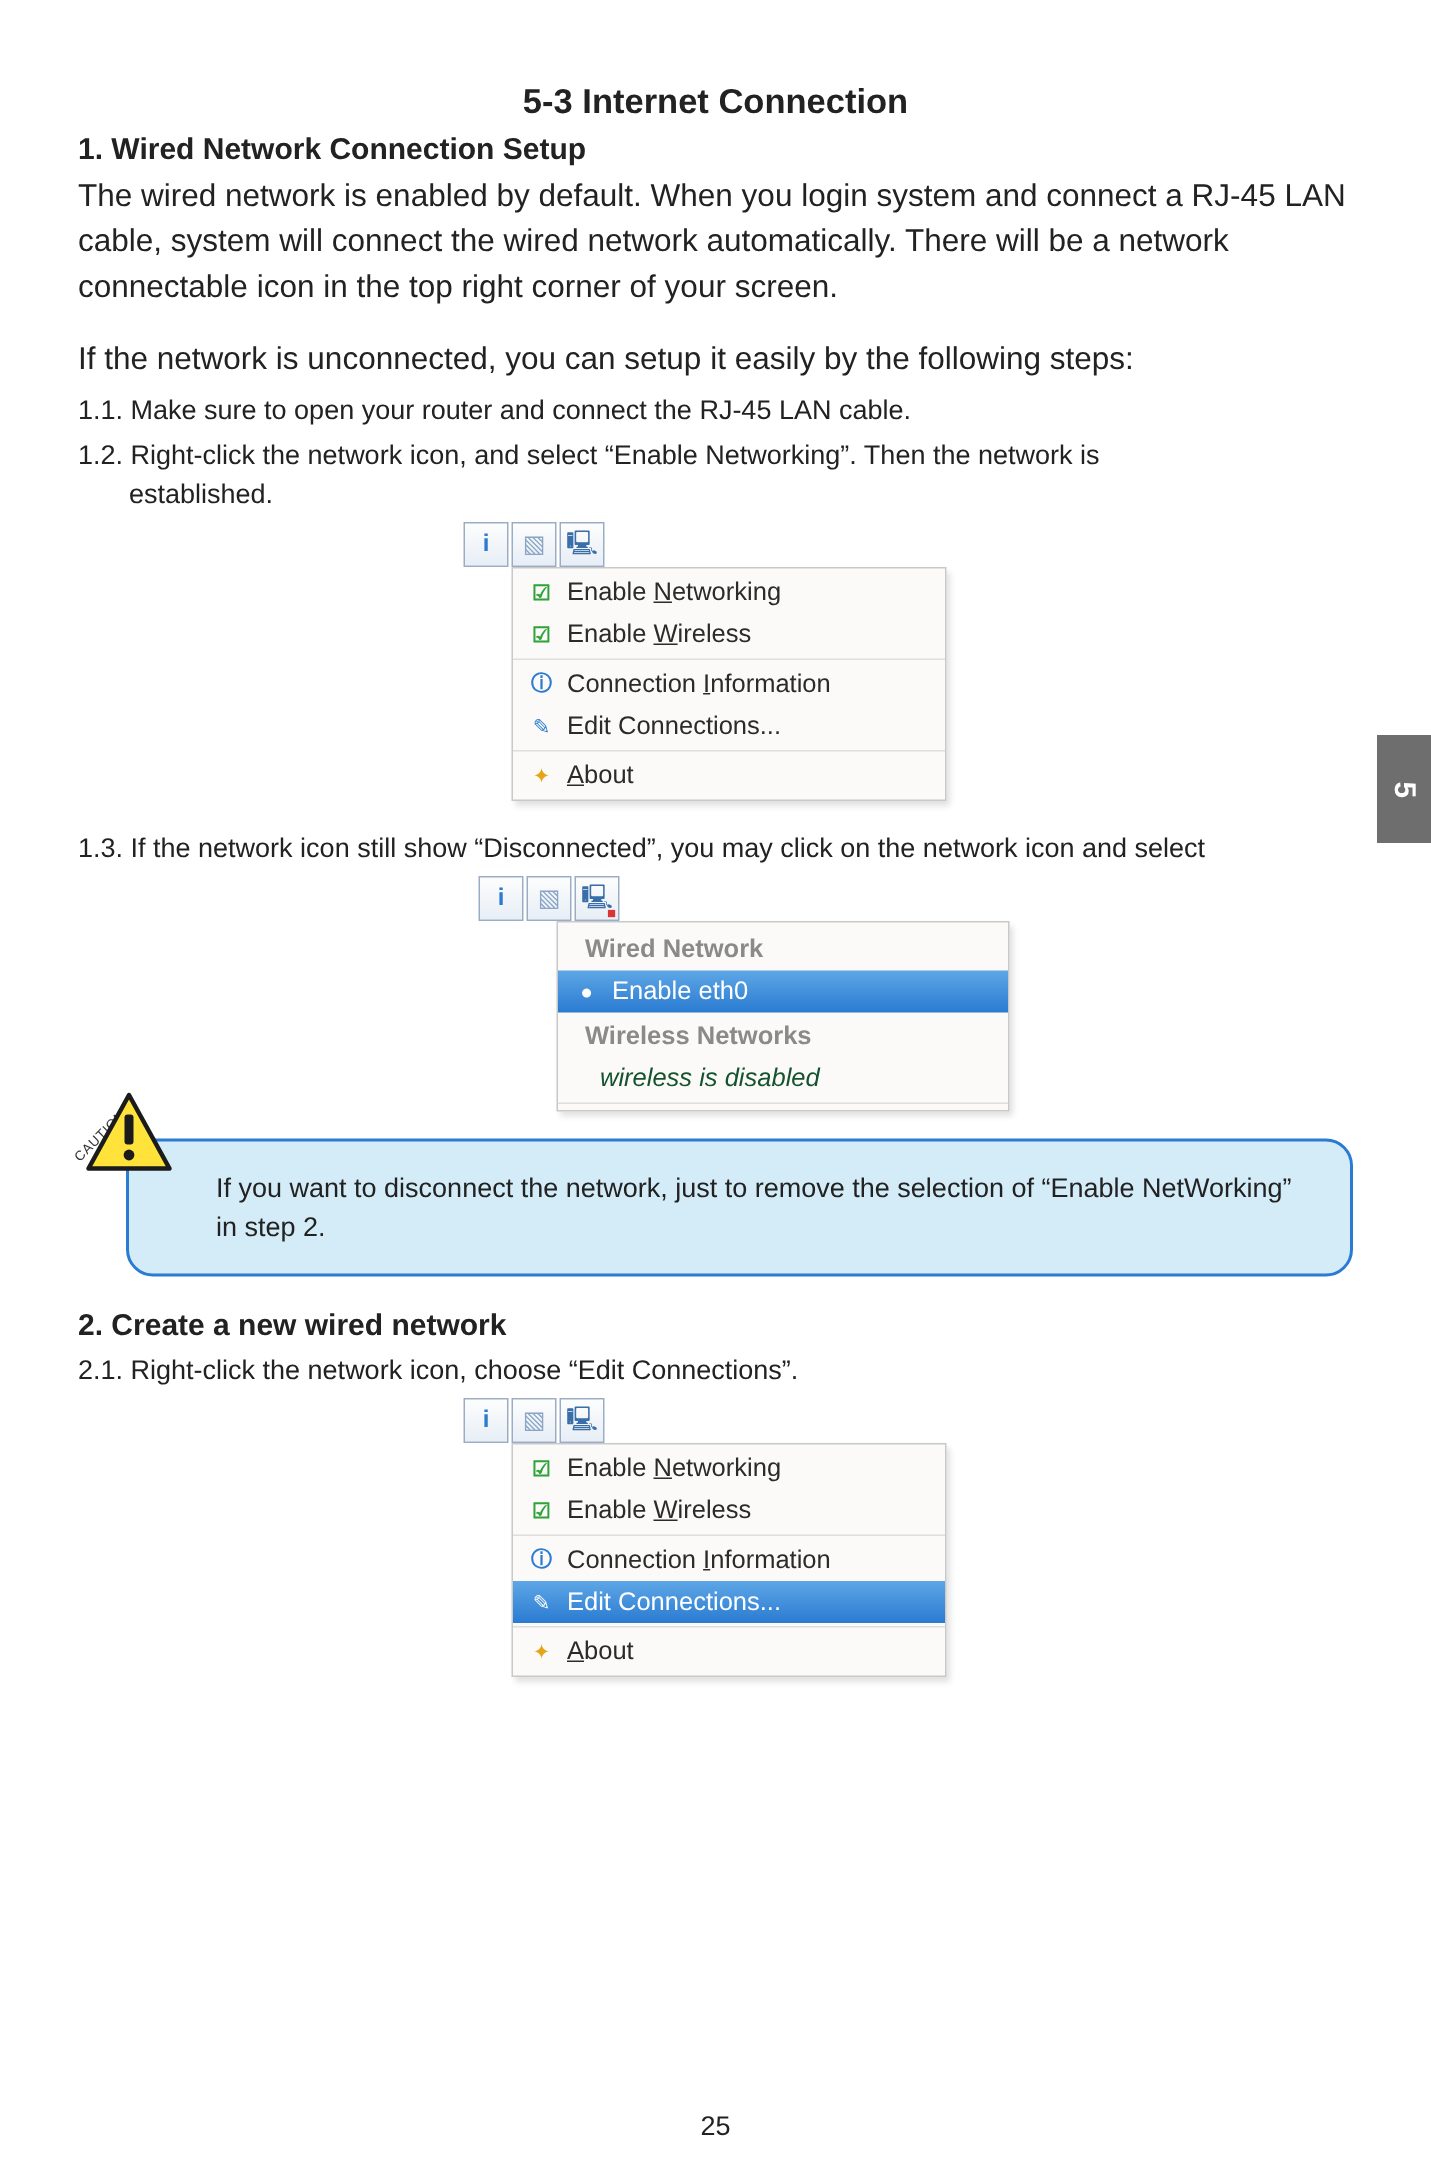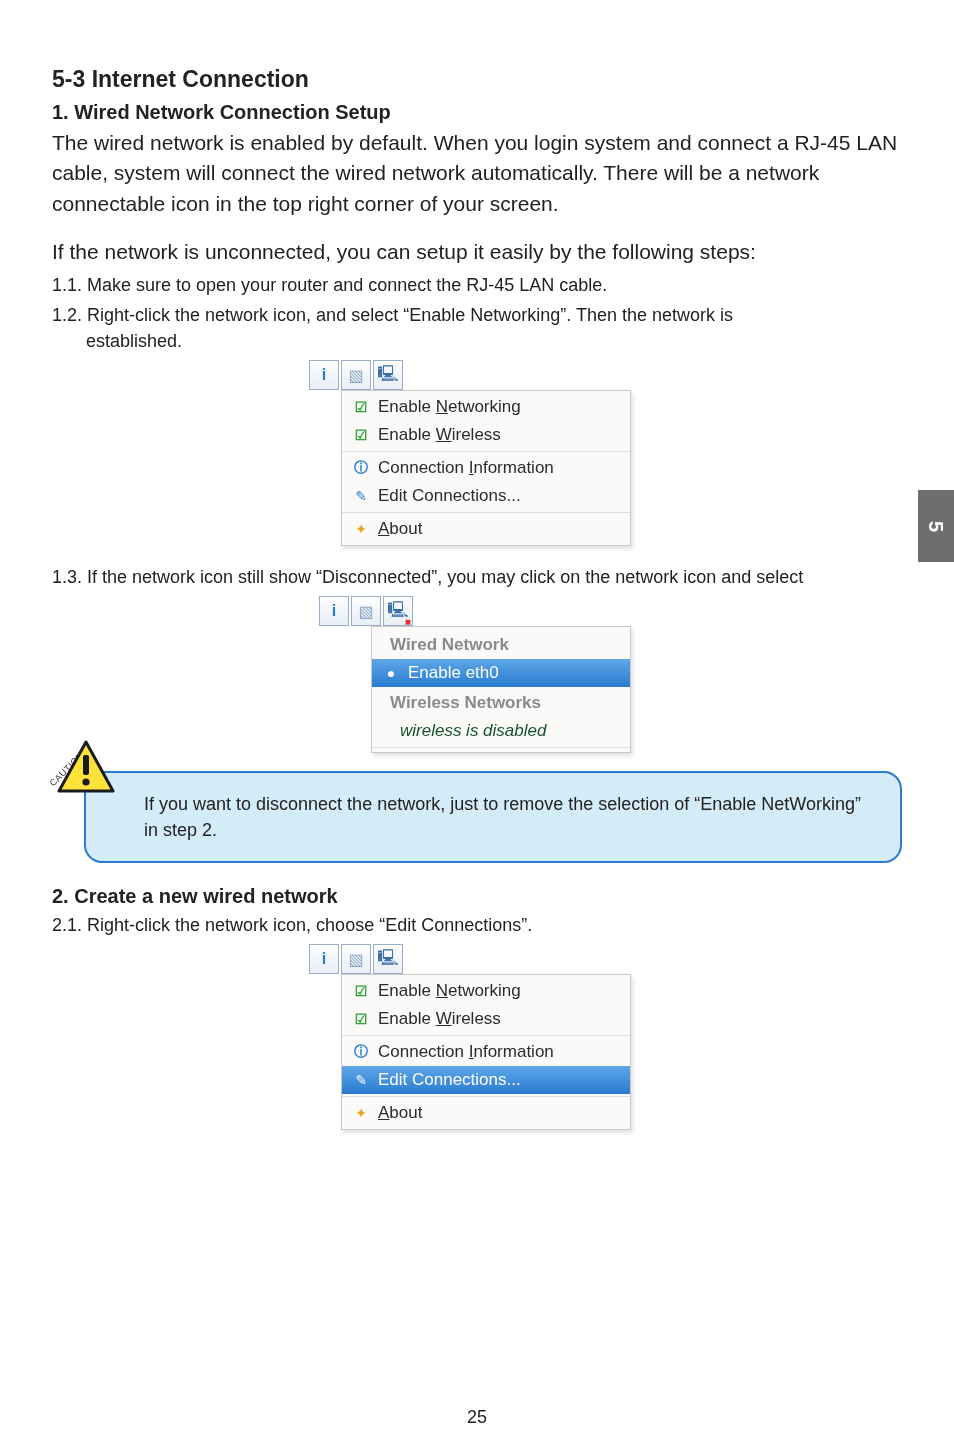--- a/index.html
+++ b/index.html
@@ -6,21 +6,21 @@
   body {
     font-family: Arial, Helvetica, sans-serif;
     margin: 0;
     background: #fff;
     color: #222;
     width: 954px;
     height: 1452px;
     position: relative;
     padding: 54px 52px 40px 52px;
   }
-  h1.sec { font-size: 23px; font-weight: bold; margin: 12px 0 8px 0; }
+  h1.sec { font-size: 23px; font-weight: bold; margin: 0 0 8px 0; text-align: center; }
   h2.sub { font-size: 20px; font-weight: bold; margin: 0 0 4px 0; }
   .body-text { font-size: 21px; line-height: 1.45; margin: 0 0 18px 0; }
   .num-item { font-size: 18px; line-height: 1.45; margin: 0 0 4px 0; }
   .num-item .cont { padding-left: 34px; display: block; }
   .chapter-tab {
     position: absolute;
     right: 0;
     top: 490px;
     width: 36px;
     height: 72px;
@@ -175,21 +175,21 @@
     <div class="tic">
         <span class="info-ic">i</span>
       </div>
     <div class="tic">
         <span style="color:#8aa6c6">▧</span>
       </div>
     <div class="tic">
         <span class="net-ic" style="position:relative">🖳<span style="position:absolute;right:-2px;bottom:-2px;color:#d33;font-size:10px">■</span></span>
       </div>
   </div>
-  <div class="menu" style="margin-left:54px;width:260px">
+  <div class="menu" style="margin-left:54px;width:302px">
     <div class="header">Wired Network</div>
     <div class="row selected">
       <span class="ic">●</span>
       <span class="label">Enable eth0</span>
     </div>
     <div class="header">Wireless Networks</div>
     <div class="row">
       <span class="label disabled">wireless is disabled</span>
     </div>
     <div class="sep"></div>

